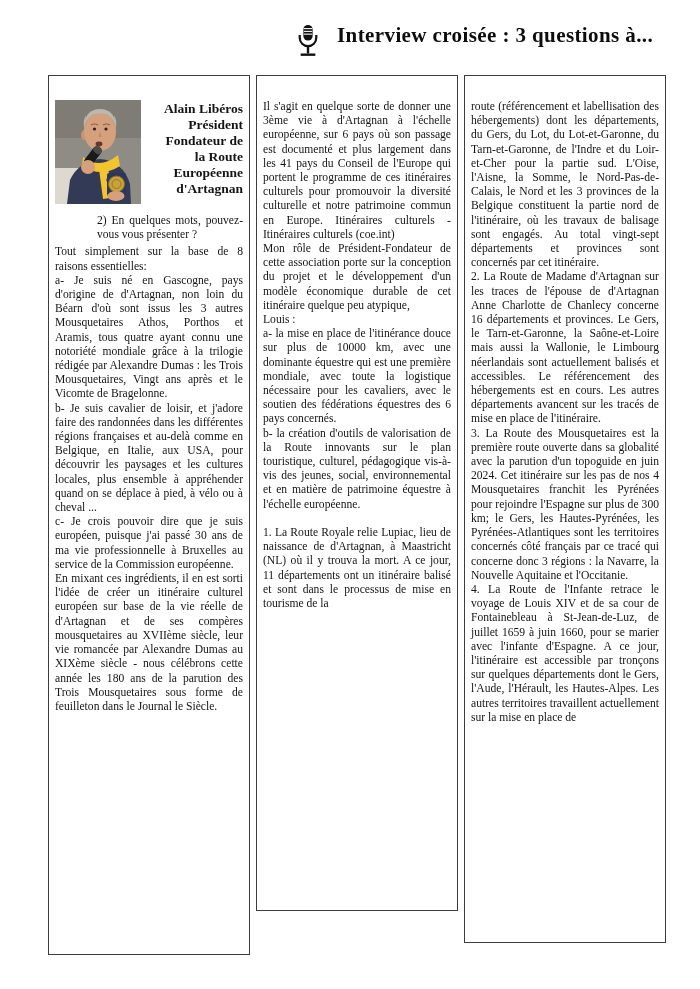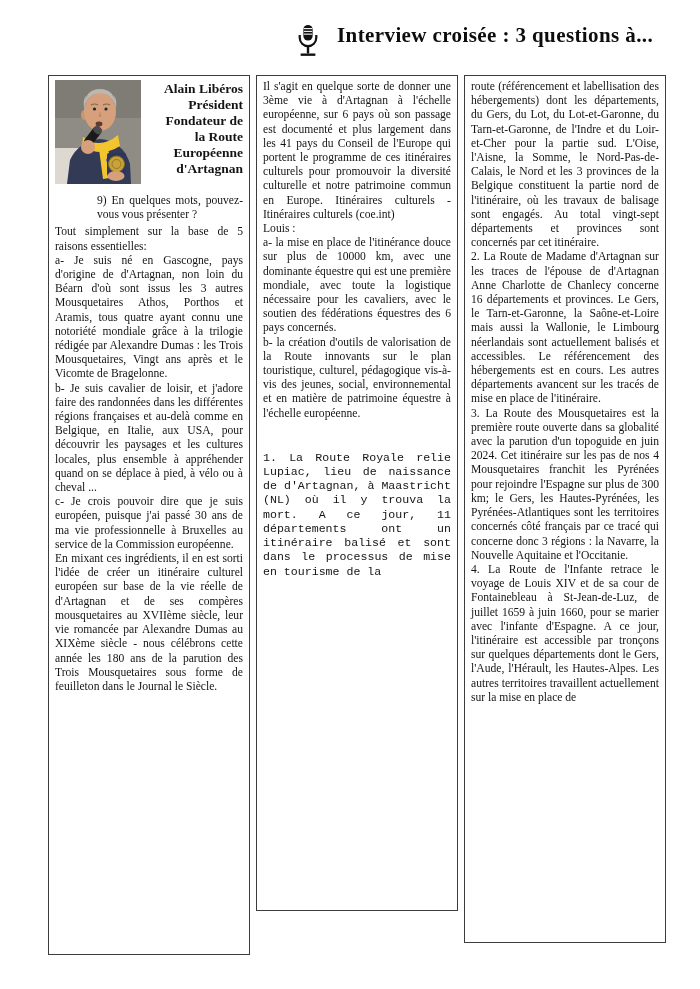--- a/index.html
+++ b/index.html
@@ -35,31 +35,31 @@
 
   
   .columns{
     position:absolute;left:48px;top:75px;
     display:flex;gap:6px;align-items:flex-start;
   }
   .col{
     width:202px;box-sizing:border-box;
     border:1px solid var(--border);
     background:var(--background);
-    padding:4px 6px 10px 6px;
+    padding:24px 6px 10px 6px;
     font-size:11.6px;line-height:14.2px;
     text-align:justify;
     overflow:hidden;
   }
   .col1{min-height:880px;}
   .col2{min-height:836px;}
   .col3{min-height:868px;}
 
   p.para{margin:0;}
-  p.gap-top{margin-top:30px;font-family:Liberation Mono, monospace;}
+  p.gap-top{margin-top:14px;}
 
   .question{
     margin:7px 0 3px 42px;
     text-align:justify;
   }
 
   
   .intro{display:flex;justify-content:space-between;margin-bottom:10px;}
   .photo{flex:0 0 86px;width:86px;height:104px;overflow:hidden;}
   .photo svg{display:block;}
@@ -123,30 +123,31 @@
             </g>
             <circle cx="33" cy="67" r="7" fill="#d6a07c"></circle>
             <rect x="52" y="73" width="19" height="23" rx="2" fill="#2b3560"></rect>
             <circle cx="61.5" cy="84" r="8" fill="#caa23a" stroke="#8a6d1f" stroke-width="1"></circle>
             <circle cx="61.5" cy="84" r="4.5" fill="none" stroke="#8a6d1f" stroke-width="0.8"></circle>
             <ellipse cx="61" cy="96" rx="8.5" ry="5" fill="#d6a07c"></ellipse>
           </svg>
         </div>
         <div class="name">Alain Libéros Président Fondateur de la Route Européenne d'Artagnan</div>
       </div>
-      <p class="question">9) En quelques mots, pouvez-vous vous présenter ?</p>
-      <p class="para">Tout simplement sur la base de 5 raisons essentielles:</p>
+      <p class="question">2) En quelques mots, pouvez-vous vous présenter ?</p>
+      <p class="para">Tout simplement sur la base de 8 raisons essentielles:</p>
       <p class="para">a- Je suis né en Gascogne, pays d'origine de d'Artagnan, non loin du Béarn d'où sont issus les 3 autres Mousquetaires Athos, Porthos et Aramis, tous quatre ayant connu une notoriété mondiale grâce à la trilogie rédigée par Alexandre Dumas : les Trois Mousquetaires, Vingt ans après et le Vicomte de Bragelonne.</p>
       <p class="para">b- Je suis cavalier de loisir, et j'adore faire des randonnées dans les différentes régions françaises et au-delà comme en Belgique, en Italie, aux USA, pour découvrir les paysages et les cultures locales, plus ensemble à appréhender quand on se déplace à pied, à vélo ou à cheval ...</p>
       <p class="para">c- Je crois pouvoir dire que je suis européen, puisque j'ai passé 30 ans de ma vie professionnelle à Bruxelles au service de la Commission européenne.</p>
       <p class="para">En mixant ces ingrédients, il en est sorti l'idée de créer un itinéraire culturel européen sur base de la vie réelle de d'Artagnan et de ses compères mousquetaires au XVIIème siècle, leur vie romancée par Alexandre Dumas au XIXème siècle - nous célébrons cette année les 180 ans de la parution des Trois Mousquetaires sous forme de feuilleton dans le Journal le Siècle.</p>
     </section>
 
     <section class="col col2">
       <p class="para">Il s'agit en quelque sorte de donner une 3ème vie à d'Artagnan à l'échelle européenne, sur 6 pays où son passage est documenté et plus largement dans les 41 pays du Conseil de l'Europe qui portent le programme de ces itinéraires culturels pour promouvoir la diversité culturelle et notre patrimoine commun en Europe. Itinéraires culturels - Itinéraires culturels (coe.int)</p>
+      <p class="para">Mon rôle de Président-Fondateur de cette association porte sur la conception du projet et le développement d'un modèle économique durable de cet itinéraire quelque peu atypique,</p>
       <p class="para">Louis :</p>
       <p class="para">a- la mise en place de l'itinérance douce sur plus de 10000 km, avec une dominante équestre qui est une première mondiale, avec toute la logistique nécessaire pour les cavaliers, avec le soutien des fédérations équestres des 6 pays concernés.</p>
       <p class="para">b- la création d'outils de valorisation de la Route innovants sur le plan touristique, culturel, pédagogique vis-à-vis des jeunes, social, environnemental et en matière de patrimoine équestre à l'échelle européenne.</p>
       <p class="para gap-top">1. La Route Royale relie Lupiac, lieu de naissance de d'Artagnan, à Maastricht (NL) où il y trouva la mort. A ce jour, 11 départements ont un itinéraire balisé et sont dans le processus de mise en tourisme de la</p>
     </section>
 
     <section class="col col3">
       <p class="para">route (référencement et labellisation des hébergements) dont les départements, du Gers, du Lot, du Lot-et-Garonne, du Tarn-et-Garonne, de l'Indre et du Loir-et-Cher pour la partie sud. L'Oise, l'Aisne, la Somme, le Nord-Pas-de-Calais, le Nord et les 3 provinces de la Belgique constituent la partie nord de l'itinéraire, où les travaux de balisage sont engagés. Au total vingt-sept départements et provinces sont concernés par cet itinéraire.</p>
       <p class="para">2. La Route de Madame d'Artagnan sur les traces de l'épouse de d'Artagnan Anne Charlotte de Chanlecy concerne 16 départements et provinces. Le Gers, le Tarn-et-Garonne, la Saône-et-Loire mais aussi la Wallonie, le Limbourg néerlandais sont actuellement balisés et accessibles. Le référencement des hébergements est en cours. Les autres départements avancent sur les tracés de mise en place de l'itinéraire.</p>
       <p class="para">3. La Route des Mousquetaires est la première route ouverte dans sa globalité avec la parution d'un topoguide en juin 2024. Cet itinéraire sur les pas de nos 4 Mousquetaires franchit les Pyrénées pour rejoindre l'Espagne sur plus de 300 km; le Gers, les Hautes-Pyrénées, les Pyrénées-Atlantiques sont les territoires concernés côté français par ce tracé qui concerne donc 3 régions : la Navarre, la Nouvelle Aquitaine et l'Occitanie.</p>

